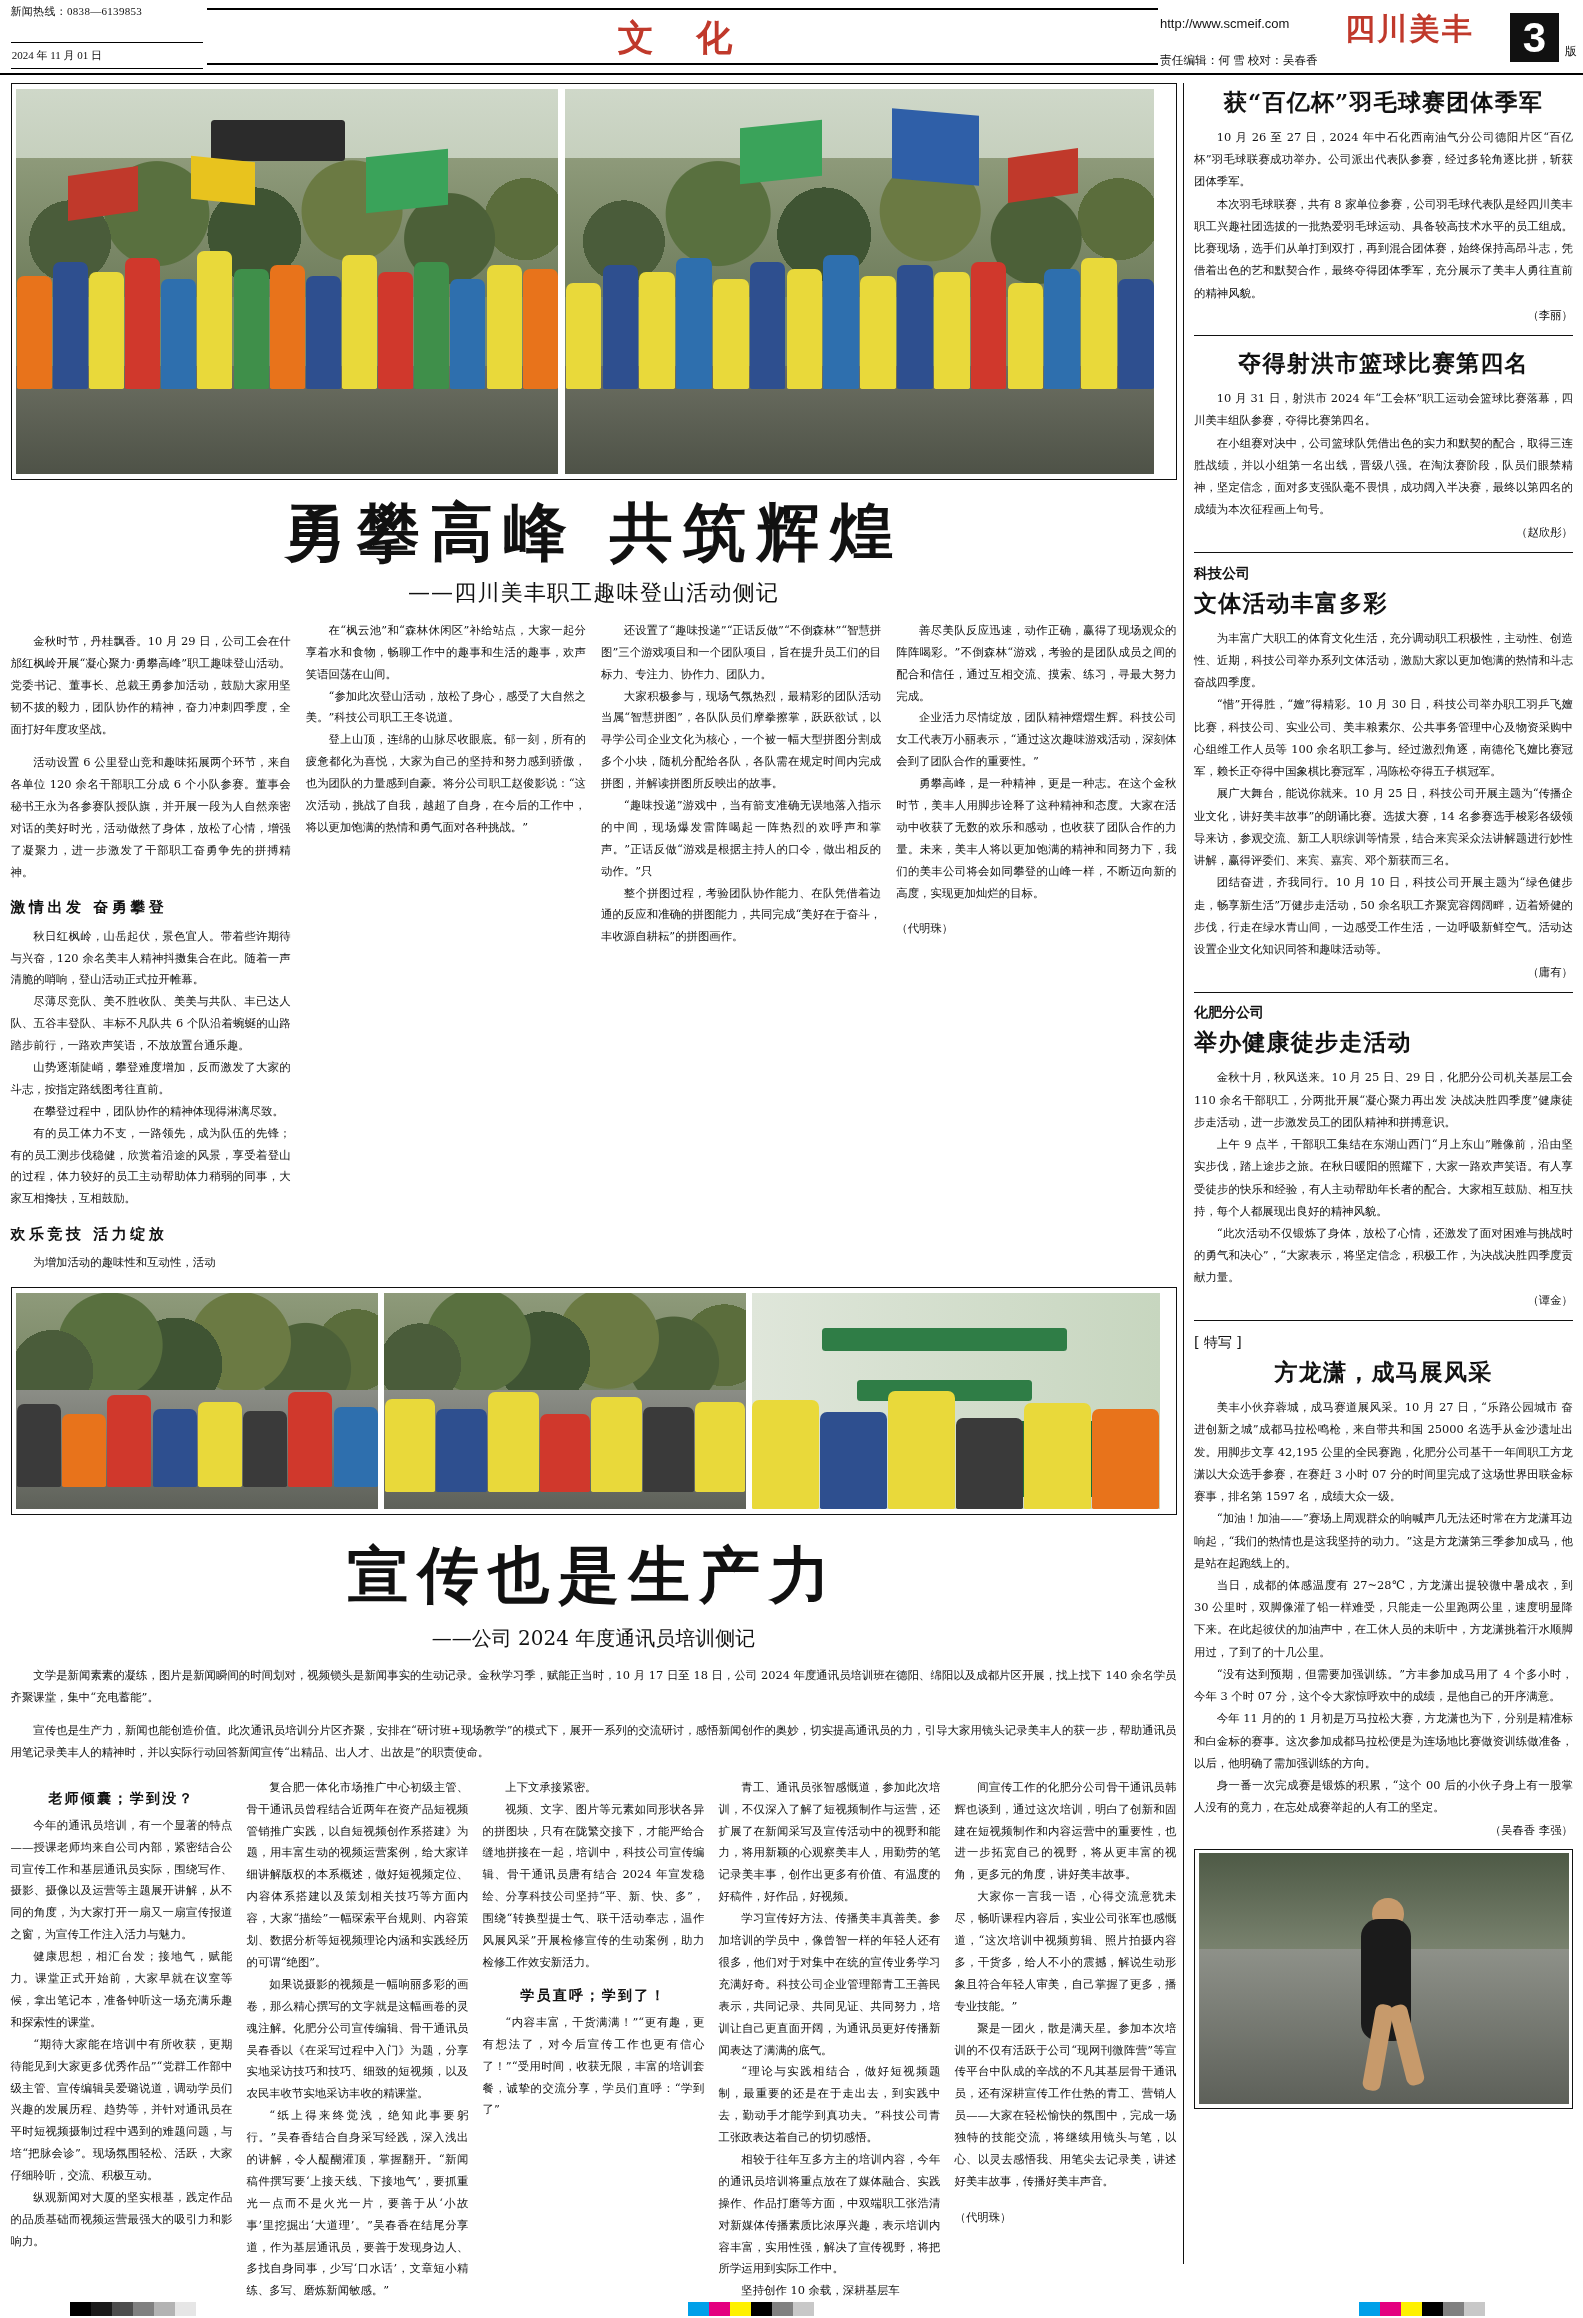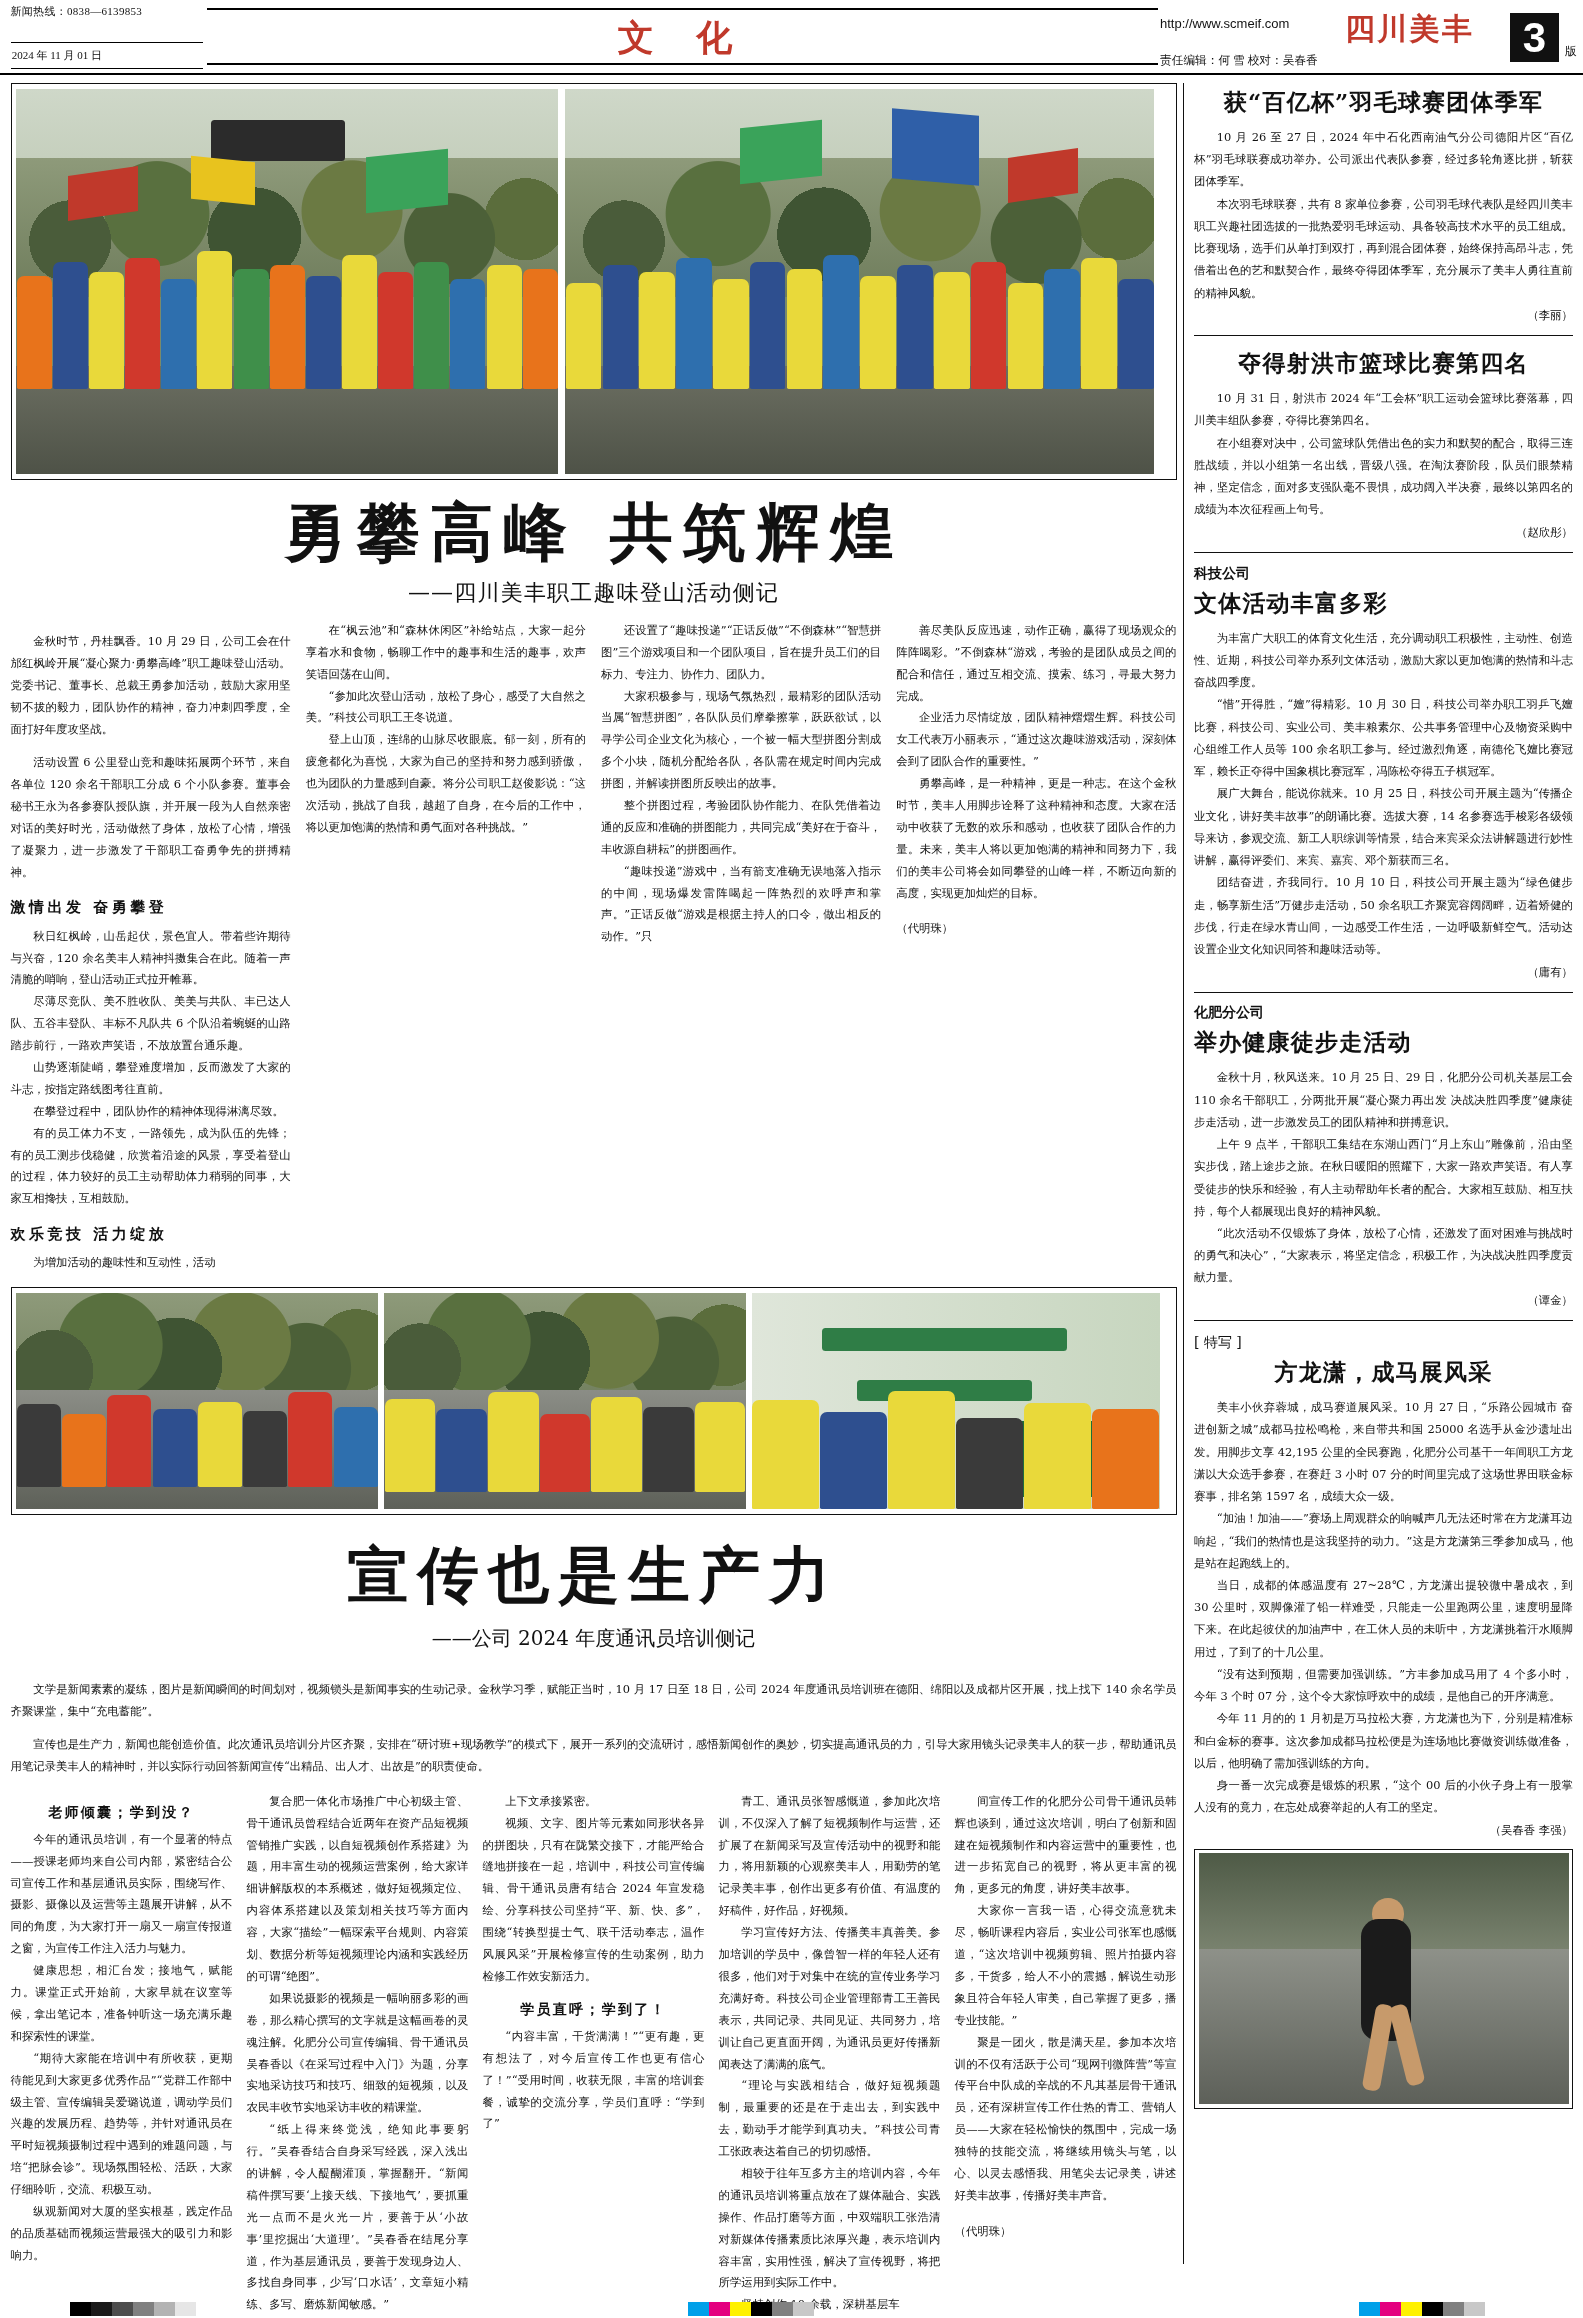--- a/index.html
+++ b/index.html
@@ -316,22 +316,22 @@
           <p class="p">为增加活动的趣味性和互动性，活动</p>
         </div>
         <div class="bcol">
           <p class="p">在“枫云池”和“森林休闲区”补给站点，大家一起分享着水和食物，畅聊工作中的趣事和生活的趣事，欢声笑语回荡在山间。</p>
           <p class="p">“参加此次登山活动，放松了身心，感受了大自然之美。”科技公司职工王冬说道。</p>
           <p class="p">登上山顶，连绵的山脉尽收眼底。郁一刻，所有的疲惫都化为喜悦，大家为自己的坚持和努力感到骄傲，也为团队的力量感到自豪。将分公司职工赵俊影说：“这次活动，挑战了自我，越超了自身，在今后的工作中，将以更加饱满的热情和勇气面对各种挑战。”</p>
         </div>
         <div class="bcol">
           <p class="p">还设置了“趣味投递”“正话反做”“不倒森林”“智慧拼图”三个游戏项目和一个团队项目，旨在提升员工们的目标力、专注力、协作力、团队力。</p>
           <p class="p">大家积极参与，现场气氛热烈，最精彩的团队活动当属“智慧拼图”，各队队员们摩拳擦掌，跃跃欲试，以寻学公司企业文化为核心，一个被一幅大型拼图分割成多个小块，随机分配给各队，各队需在规定时间内完成拼图，并解读拼图所反映出的故事。</p>
+          <p class="p">“趣味投递”游戏中，当有箭支准确无误地落入指示的中间，现场爆发雷阵喝起一阵热烈的欢呼声和掌声。”正话反做“游戏是根据主持人的口令，做出相反的动作。”只</p>
           <p class="p">整个拼图过程，考验团队协作能力、在队凭借着边通的反应和准确的拼图能力，共同完成“美好在于奋斗，丰收源自耕耘”的拼图画作。</p>
-          <p class="p">“趣味投递”游戏中，当有箭支准确无误地落入指示的中间，现场爆发雷阵喝起一阵热烈的欢呼声和掌声。”正话反做“游戏是根据主持人的口令，做出相反的动作。”只</p>
         </div>
         <div class="bcol">
           <p class="p">善尽美队反应迅速，动作正确，赢得了现场观众的阵阵喝彩。”不倒森林“游戏，考验的是团队成员之间的配合和信任，通过互相交流、摸索、练习，寻最大努力完成。</p>
           <p class="p">企业活力尽情绽放，团队精神熠熠生辉。科技公司女工代表万小丽表示，“通过这次趣味游戏活动，深刻体会到了团队合作的重要性。”</p>
           <p class="p">勇攀高峰，是一种精神，更是一种志。在这个金秋时节，美丰人用脚步诠释了这种精神和态度。大家在活动中收获了无数的欢乐和感动，也收获了团队合作的力量。未来，美丰人将以更加饱满的精神和同努力下，我们的美丰公司将会如同攀登的山峰一样，不断迈向新的高度，实现更加灿烂的目标。</p>
           <div class="byline">（代明珠）</div>
         </div>
       </div>
 
       <div class="photo-strip">
@@ -376,21 +376,21 @@
             <div class="pp" style="height:66%;background:#e8731b;"></div>
           </div>
         </div>
       </div>
 
       <div class="head2">
         <div class="headline2">宣传也是生产力</div>
         <div class="subhead2">——公司 2024 年度通讯员培训侧记</div>
       </div>
 
-      <div style="margin-top:27px;">
+      <div style="margin-top:13px;">
         <p class="lead">文学是新闻素素的凝练，图片是新闻瞬间的时间划对，视频锁头是新闻事实的生动记录。金秋学习季，赋能正当时，10 月 17 日至 18 日，公司 2024 年度通讯员培训班在德阳、绵阳以及成都片区开展，找上找下 140 余名学员齐聚课堂，集中“充电蓄能”。</p>
         <p class="lead">宣传也是生产力，新闻也能创造价值。此次通讯员培训分片区齐聚，安排在“研讨班+现场教学”的模式下，展开一系列的交流研讨，感悟新闻创作的奥妙，切实提高通讯员的力，引导大家用镜头记录美丰人的获一步，帮助通讯员用笔记录美丰人的精神时，并以实际行动回答新闻宣传“出精品、出人才、出故是”的职责使命。</p>
       </div>
 
       <div class="cols5">
         <div class="c5">
           <div class="mini-title">老师倾囊；学到没？</div>
           <p class="p">今年的通讯员培训，有一个显著的特点——授课老师均来自公司内部，紧密结合公司宣传工作和基层通讯员实际，围绕写作、摄影、摄像以及运营等主题展开讲解，从不同的角度，为大家打开一扇又一扇宣传报道之窗，为宣传工作注入活力与魅力。</p>
           <p class="p">健康思想，相汇台发；接地气，赋能力。课堂正式开始前，大家早就在议室等候，拿出笔记本，准备钟听这一场充满乐趣和探索性的课堂。</p>
           <p class="p">“期待大家能在培训中有所收获，更期待能见到大家更多优秀作品”“党群工作部中级主管、宣传编辑吴爱璐说道，调动学员们兴趣的发展历程、趋势等，并针对通讯员在平时短视频摄制过程中遇到的难题问题，与培“把脉会诊”。现场氛围轻松、活跃，大家仔细聆听，交流、积极互动。</p>

